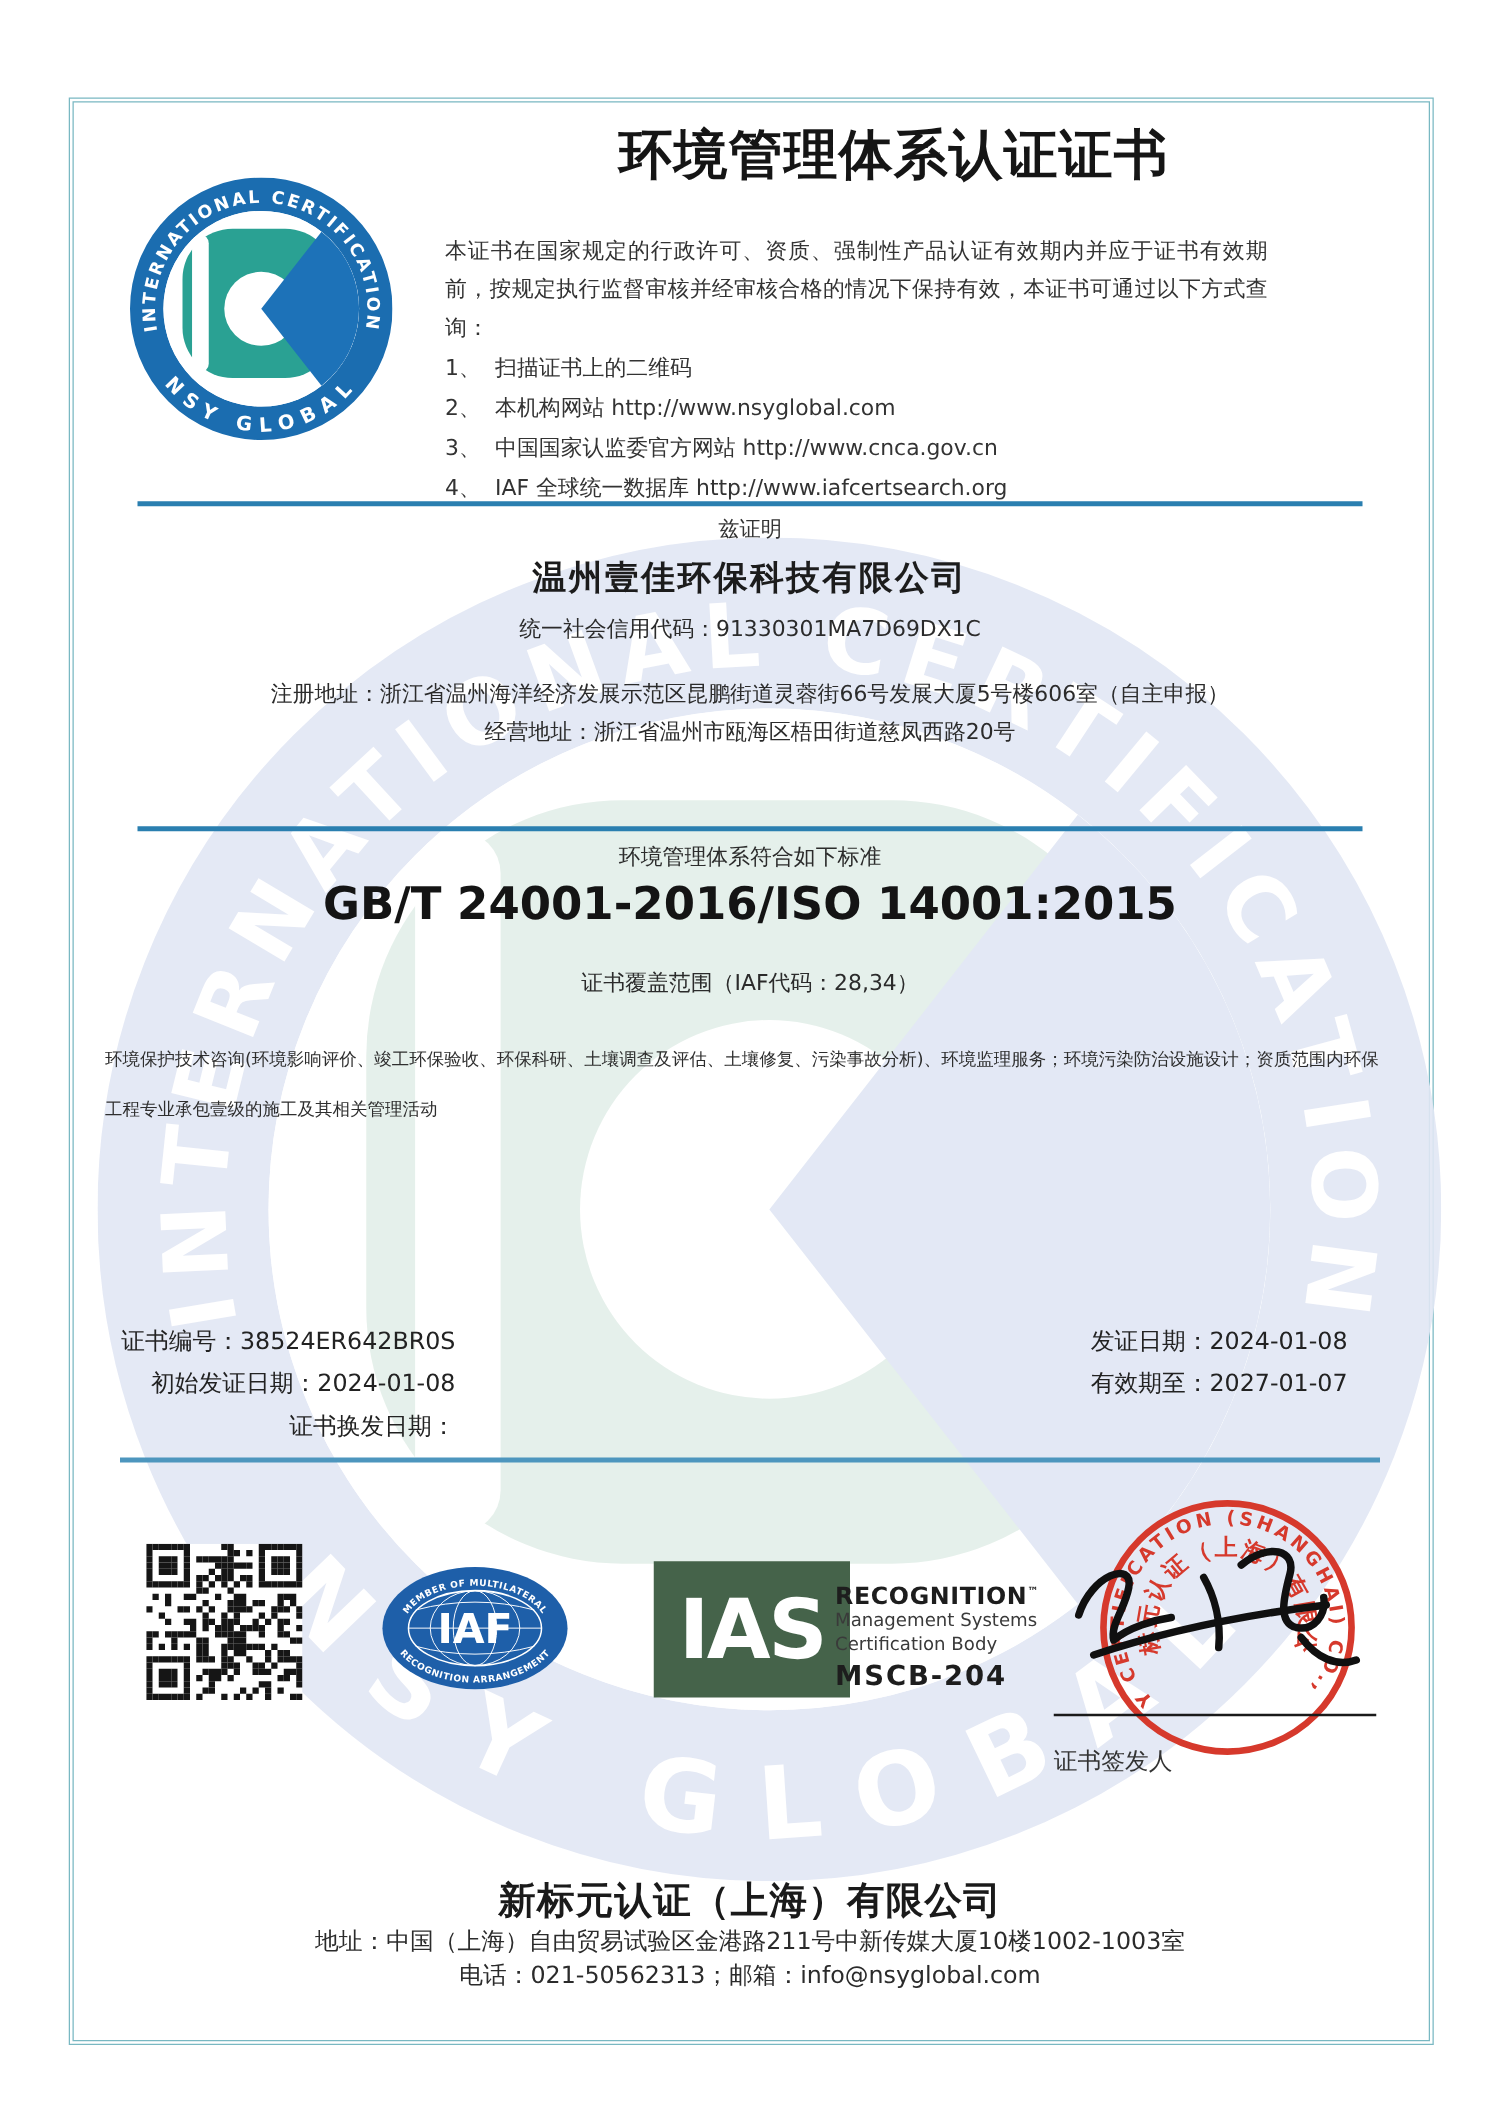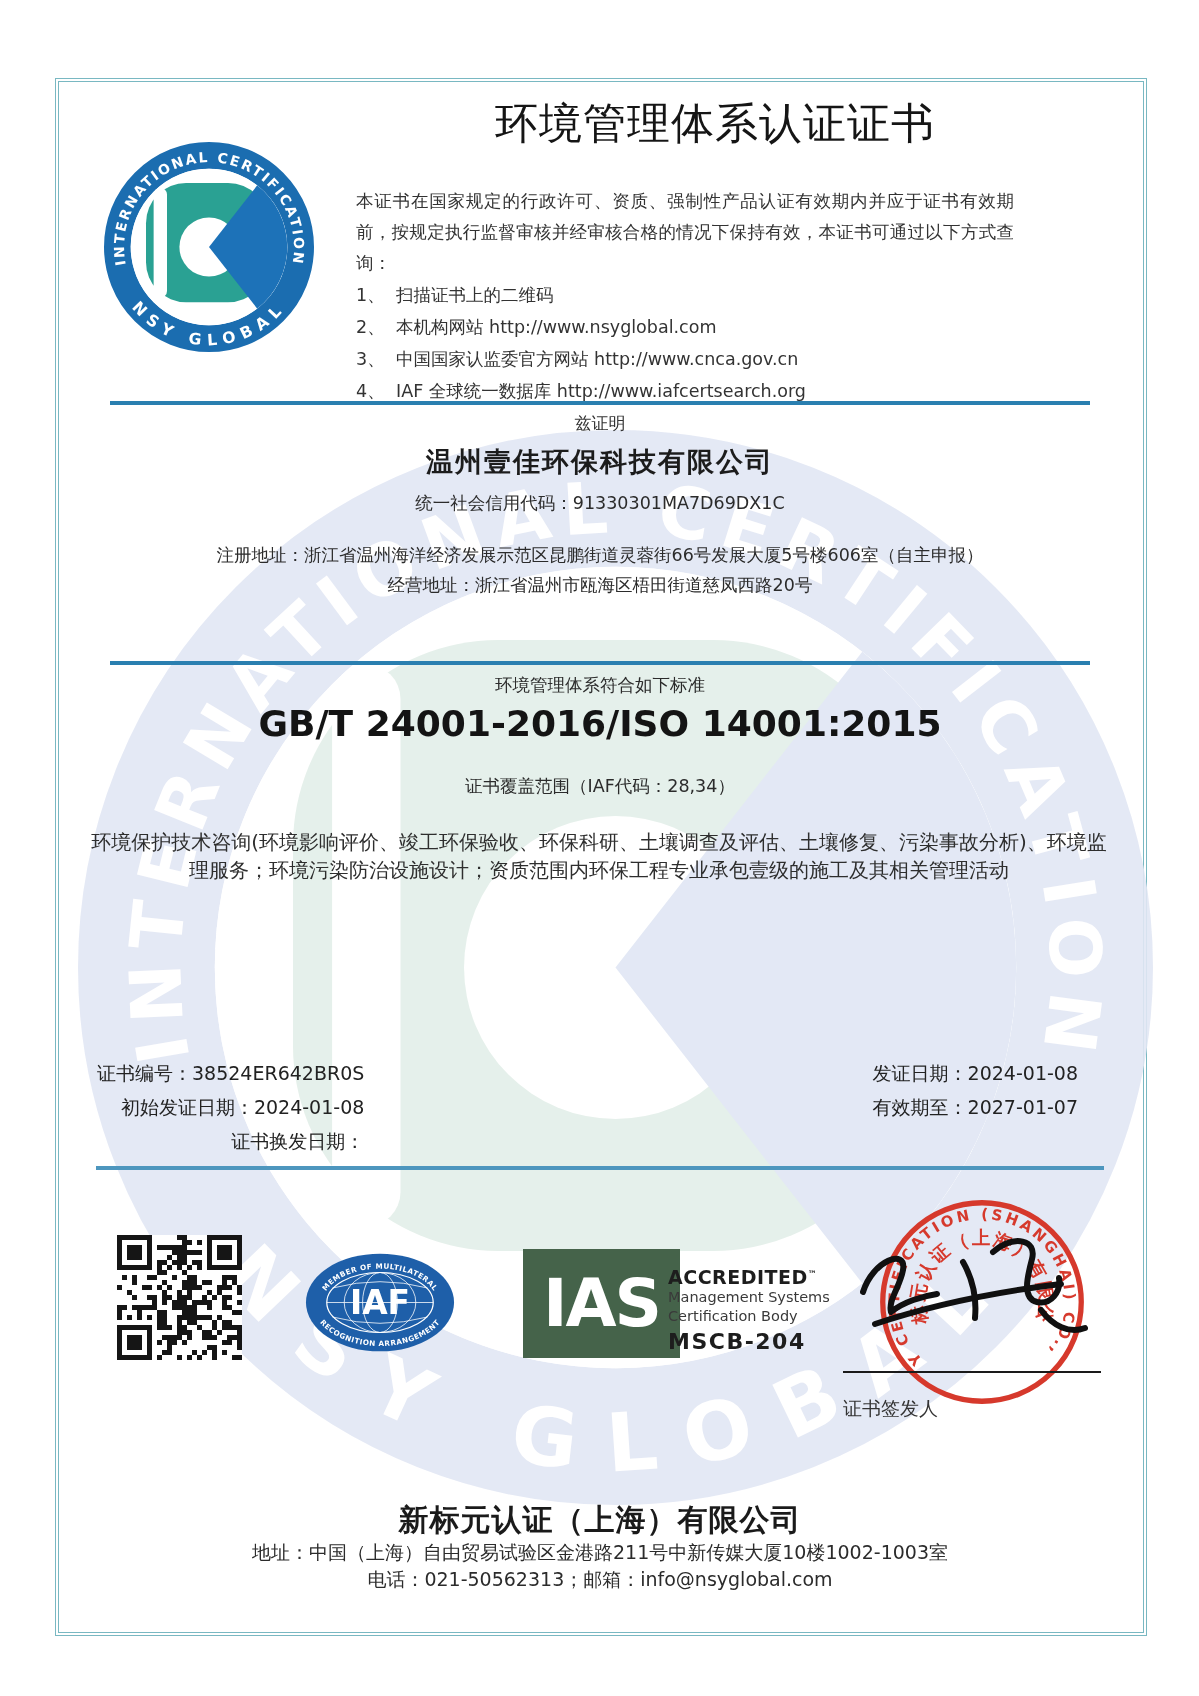--- a/index.html
+++ b/index.html
@@ -16,40 +16,40 @@
   
   .em-ring{fill:none;stroke:var(--ring);stroke-width:28;}
   .em-disc,.em-slit,.em-eye{fill:var(--disc,#fff);}
   .em-body{fill:var(--teal);}
   .em-wedge{fill:var(--wedge);}
   .ring-text{font-family:"DejaVu Sans","Liberation Sans",sans-serif;font-weight:bold;fill:var(--rt,#fff);}
   .rt-top{font-size:14.6px;letter-spacing:2.1px;}
   .rt-bot{font-size:16.5px;letter-spacing:7px;}
   
   #logo-main{left:104px;top:142px;width:210px;height:210px;}
-  #title{left:330px;top:95px;width:770px;text-align:center;font-size:43px;font-weight:400;color:#151515;letter-spacing:1px;}
+  #title{left:330px;top:95px;width:770px;text-align:center;font-size:43px;font-weight:700;color:#151515;letter-spacing:1px;}
   #intro{left:356px;top:186px;width:658px;font-size:17.5px;line-height:31px;color:#333;text-align:justify;}
   .q-item{display:flex;line-height:32px;}
   .q-no{width:40px;flex:0 0 40px;}
   
   .divider{height:4px;background:#2a7fb0;}
   #div1{left:110px;top:401px;width:980px;}
   #div2{left:110px;top:661px;width:980px;}
   #div3{left:96px;top:1166px;width:1008px;height:3.5px;background:#4d96be;}
   
   .centered{left:100px;width:1000px;text-align:center;}
   #lead1{top:412px;font-size:17px;color:#333;}
   #company{top:444px;font-size:27px;font-weight:700;color:#1c1c1c;letter-spacing:2px;}
   #credit{top:491px;font-size:17.5px;}
   #regaddr{top:543px;font-size:17.5px;}
   #bizaddr{top:573px;font-size:17.5px;}
   #lead2{top:673px;font-size:17.5px;}
   #gbt{top:703px;font-size:36px;font-weight:700;color:#141414;}
   #scopelabel{top:774px;font-size:17.5px;}
-  #scope{left:84px;top:828px;width:1030px;text-align:center;font-size:20px;line-height:28px;color:#2e2e2e;}
+  #scope{left:84px;top:828px;width:1030px;font-size:14px;line-height:40px;color:#2e2e2e;}
   
   .cert-row{font-size:19px;color:#222;text-align:right;}
   #ci-l{left:97px;top:1056px;line-height:34px;}
   #ci-r{left:600px;top:1056px;width:478px;text-align:right;line-height:34px;}
   
   #qr{left:117px;top:1235px;width:125px;height:125px;}
   #iaf{left:305px;top:1252px;width:150px;height:101px;}
   .iaf-ring-text{font-weight:bold;fill:#fff;font-size:15px;letter-spacing:1px;font-family:"DejaVu Sans",sans-serif;}
   #ias{left:523px;top:1249px;width:157px;height:109px;background:#45634a;display:flex;align-items:center;justify-content:center;}
   #ias-abbr{color:#fff;font-size:66px;font-weight:800;letter-spacing:-2px;line-height:1;}
@@ -475,21 +475,21 @@
     <text class="iaf-ring-text"><textPath href="#iaf-top" startOffset="50%" text-anchor="middle">MEMBER OF MULTILATERAL</textPath></text>
     <text class="iaf-ring-text"><textPath href="#iaf-bot" startOffset="50%" text-anchor="middle">RECOGNITION ARRANGEMENT</textPath></text>
     <text x="155" y="127" text-anchor="middle" fill="#fff" font-size="68" font-weight="bold" font-family="DejaVu Sans, sans-serif">IAF</text>
   </svg>
 
   <div class="abs" id="ias">
     <span id="ias-abbr">IAS</span>
   </div>
 
   <div class="abs" id="acc">
-    <div id="acc-line1"><span>ACCREDITED</span><sup>™</sup></div>
+    <div id="acc-line1"><span>RECOGNITION</span><sup>™</sup></div>
     <div class="acc-small">Management Systems</div>
     <div class="acc-small">Certification Body</div>
     <div id="acc-code">MSCB-204</div>
   </div>
 
   <svg class="abs" id="stamp" viewBox="0 0 220 220">
     <circle class="stamp-ring" cx="110" cy="110" r="103"></circle>
     <path id="st-arc-en" d="M44.1,165.3 A86,86 0 1 1 175.9,165.3" fill="none"></path>
     <path id="st-arc-cn" d="M58,140 A60,60 0 1 1 162,140" fill="none"></path>
     <text class="stamp-text st-en"><textPath href="#st-arc-en" startOffset="50%" text-anchor="middle">NSY CERTIFICATION (SHANGHAI) CO.,LTD</textPath></text>

